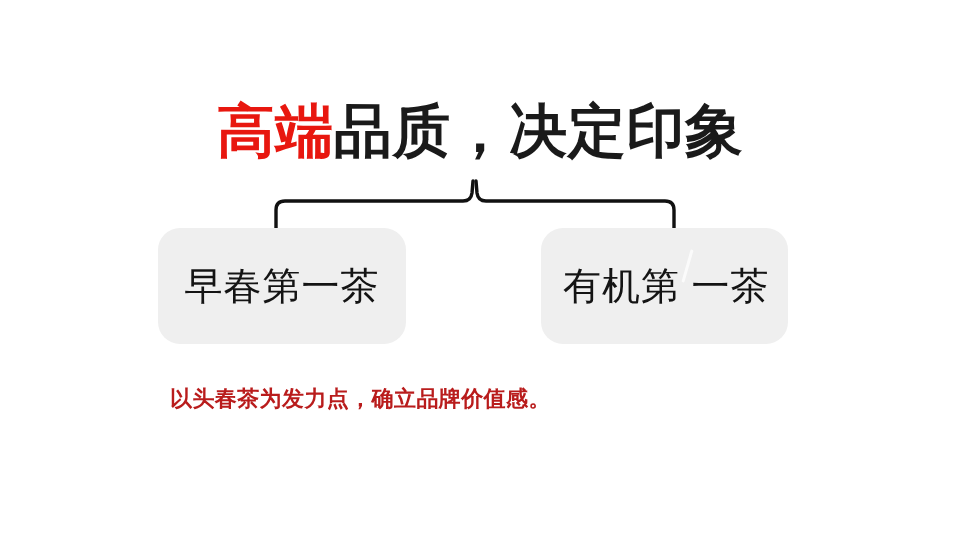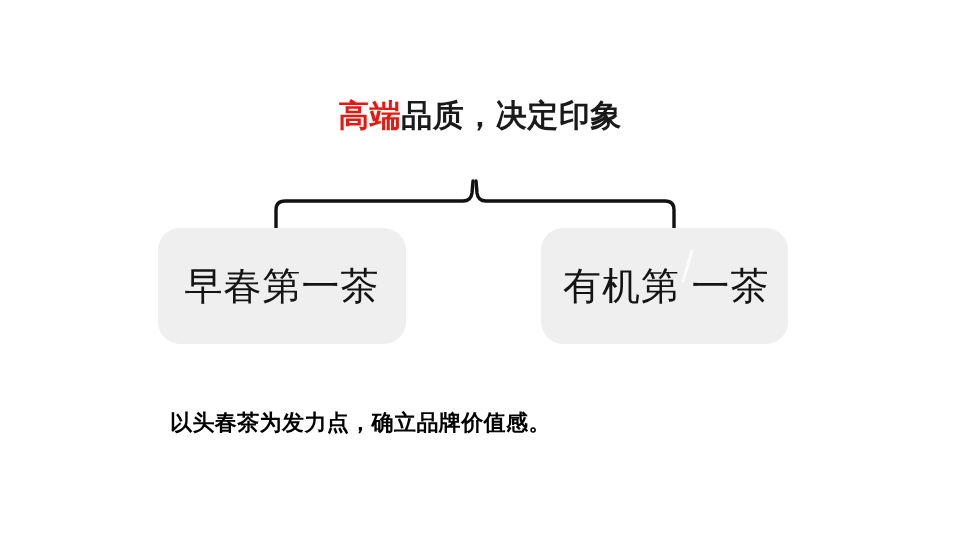--- a/index.html
+++ b/index.html
@@ -20,21 +20,21 @@
     background: #ffffff;
   }
 
   
   .title {
     position: absolute;
     left: 0;
     top: 99px;
     width: 960px;
     text-align: center;
-    font-size: 31px;
+    font-size: 58px;
     font-weight: bold;
     line-height: 1.12;
     letter-spacing: 0.5px;
     color: #1a1a1a;
     white-space: nowrap;
   }
   .title .accent {
     color: #e8170f;
   }
 
@@ -109,24 +109,24 @@
     transform: rotate(16deg);
     transform-origin: center;
     border-radius: 2px;
     pointer-events: none;
   }
 
   
   .caption {
     position: absolute;
     left: 170px;
-    top: 408px;
+    top: 384px;
     font-size: 22px;
     font-weight: bold;
-    color: #000000;
+    color: #b91c1c;
     letter-spacing: 0.4px;
     white-space: nowrap;
   }
 </style>
 </head>
 <body>
 
 <div class="slide">
 
   <div class="title">

